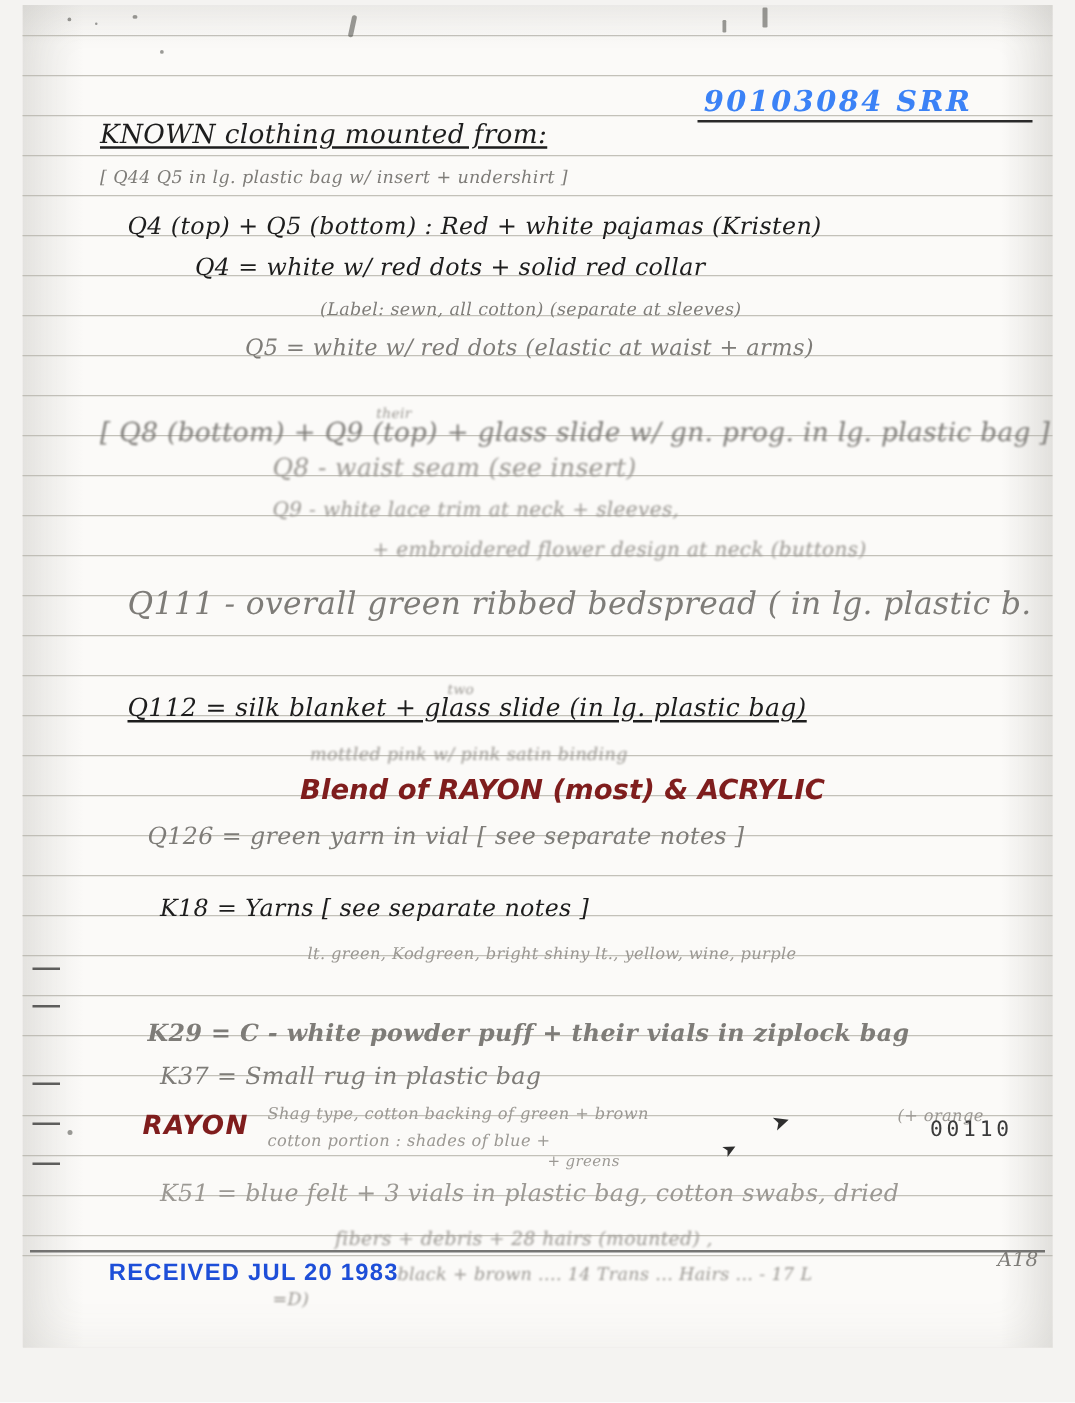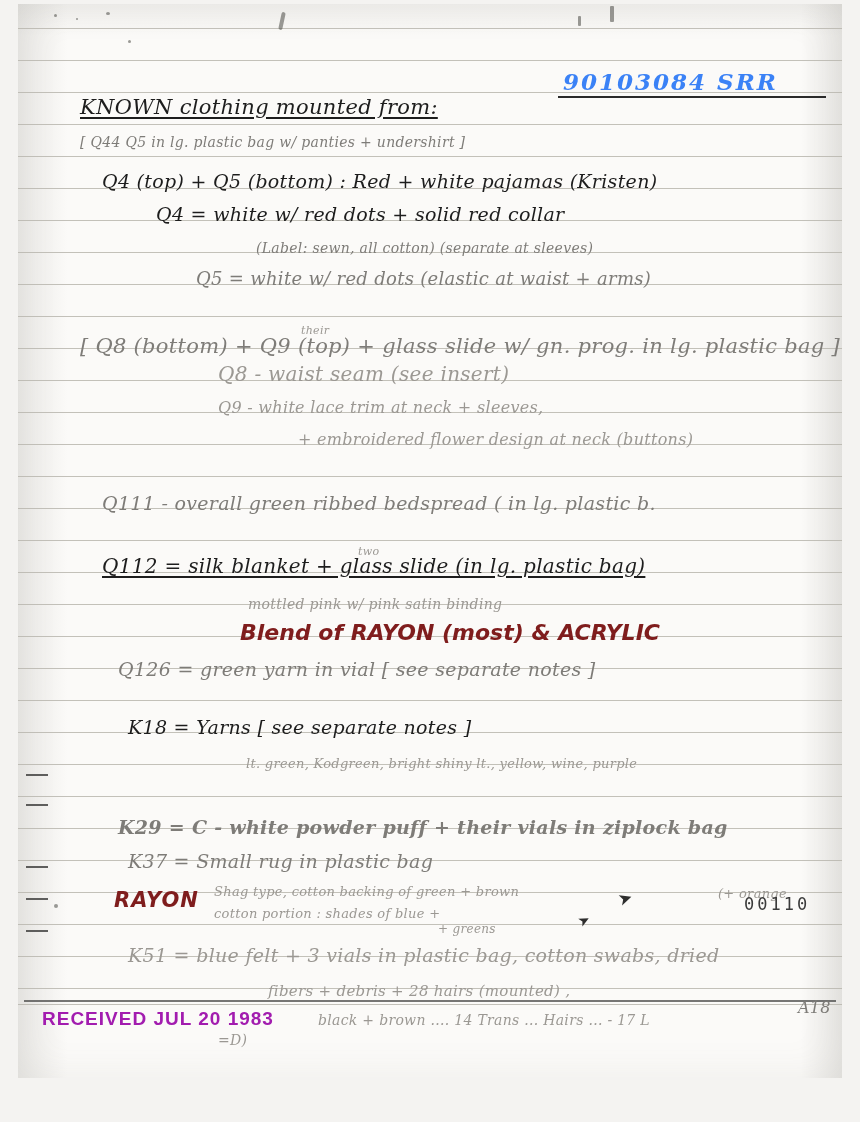--- a/index.html
+++ b/index.html
@@ -71,22 +71,23 @@
     font-weight: bold;
     font-style: italic;
     color: #7f1d1d;
     white-space: nowrap;
   }
   .stamp {
     position: absolute;
     font-family: "Liberation Sans", sans-serif;
     font-weight: bold;
     letter-spacing: 1px;
-    color: #a21caf;
-    white-space: nowrap;
+    color: #1d4ed8;
+    white-space: nowrap;
+    margin-left: 45px;
   }
   .caseno {
     position: absolute;
     font-family: "DejaVu Serif", serif;
     font-style: italic;
     font-weight: bold;
     letter-spacing: 2px;
     color: #3b82f6;
     white-space: nowrap;
   }
@@ -166,40 +167,40 @@
     <div class="speck" style="left:110px; top:36px; width:3px; height:3px;"></div>
     <div class="speck" style="left:560px; top:12px; width:3px; height:10px; border-radius:1px;"></div>
     <div class="speck" style="left:592px; top:2px;  width:4px; height:16px; border-radius:1px;"></div>
     <div class="speck" style="left:262px; top:8px;  width:4px; height:18px; border-radius:2px; transform:rotate(12deg);"></div>
 
     <div class="caseno" style="left:545px; top:64px; font-size:23px;">90103084 SRR</div>
     <div class="caseno-rule" style="left:540px; top:92px; width:268px;"></div>
 
     <div class="hw dark u" style="left:62px; top:91px; font-size:21px;">KNOWN clothing mounted from:</div>
 
-    <div class="hw faint blur" style="left:62px; top:130px; font-size:14px;">[ Q44 Q5 in lg. plastic bag w/ panties + undershirt ]</div>
+    <div class="hw faint blur" style="left:62px; top:130px; font-size:14px;">[ Q44 Q5 in lg. plastic bag w/ insert + undershirt ]</div>
 
     <div class="hw dark" style="left:84px; top:166px; font-size:19px;">Q4 (top) + Q5 (bottom) : Red + white pajamas (Kristen)</div>
 
     <div class="hw dark blur" style="left:138px; top:199px; font-size:19px;">Q4 = white w/ red dots  + solid red collar</div>
 
     <div class="hw faint blur" style="left:238px; top:236px; font-size:14px;">(Label: sewn, all cotton) (separate at sleeves)</div>
 
     <div class="hw faint blur" style="left:178px; top:264px; font-size:18px;">Q5 = white w/ red dots     (elastic at waist + arms)</div>
 
     <div class="hw faint blur2" style="left:62px; top:330px; font-size:21px;">[ Q8 (bottom) + Q9 (top) + glass slide w/ gn. prog. in lg. plastic bag ]</div>
     <div class="hw faint2 blur2" style="left:283px; top:320px; font-size:11px;">their</div>
 
     <div class="hw faint2 blur2" style="left:200px; top:358px; font-size:20px;">Q8 - waist seam          (see insert)</div>
 
     <div class="hw faint2 blur2" style="left:200px; top:394px; font-size:16px;">Q9 -            white lace trim at neck + sleeves,</div>
 
     <div class="hw faint2 blur2" style="left:280px; top:426px; font-size:16px;">+ embroidered flower design at neck (buttons)</div>
 
-    <div class="hw faint blur" style="left:84px; top:488px; font-size:19px;">Q111  - overall green ribbed bedspread ( in lg. plastic b.</div>
+    <div class="hw faint blur" style="left:84px; top:464px; font-size:25px;">Q111  - overall green ribbed bedspread ( in lg. plastic b.</div>
 
     <div class="hw dark blur u" style="left:84px; top:550px; font-size:20px;">Q112 =  silk blanket  + glass slide (in lg. plastic bag)</div>
     <div class="hw faint2 blur2" style="left:340px; top:541px; font-size:11px;">two</div>
 
     <div class="hw faint2 blur2" style="left:230px; top:592px; font-size:14px;">mottled pink w/ pink satin binding</div>
 
     <div class="bold-hand" style="left:222px; top:616px; font-size:22px;">Blend of RAYON (most) &amp; ACRYLIC</div>
 
     <div class="hw faint blur" style="left:100px; top:654px; font-size:19px;">Q126 =  green yarn in vial     [ see separate notes ]</div>
 

